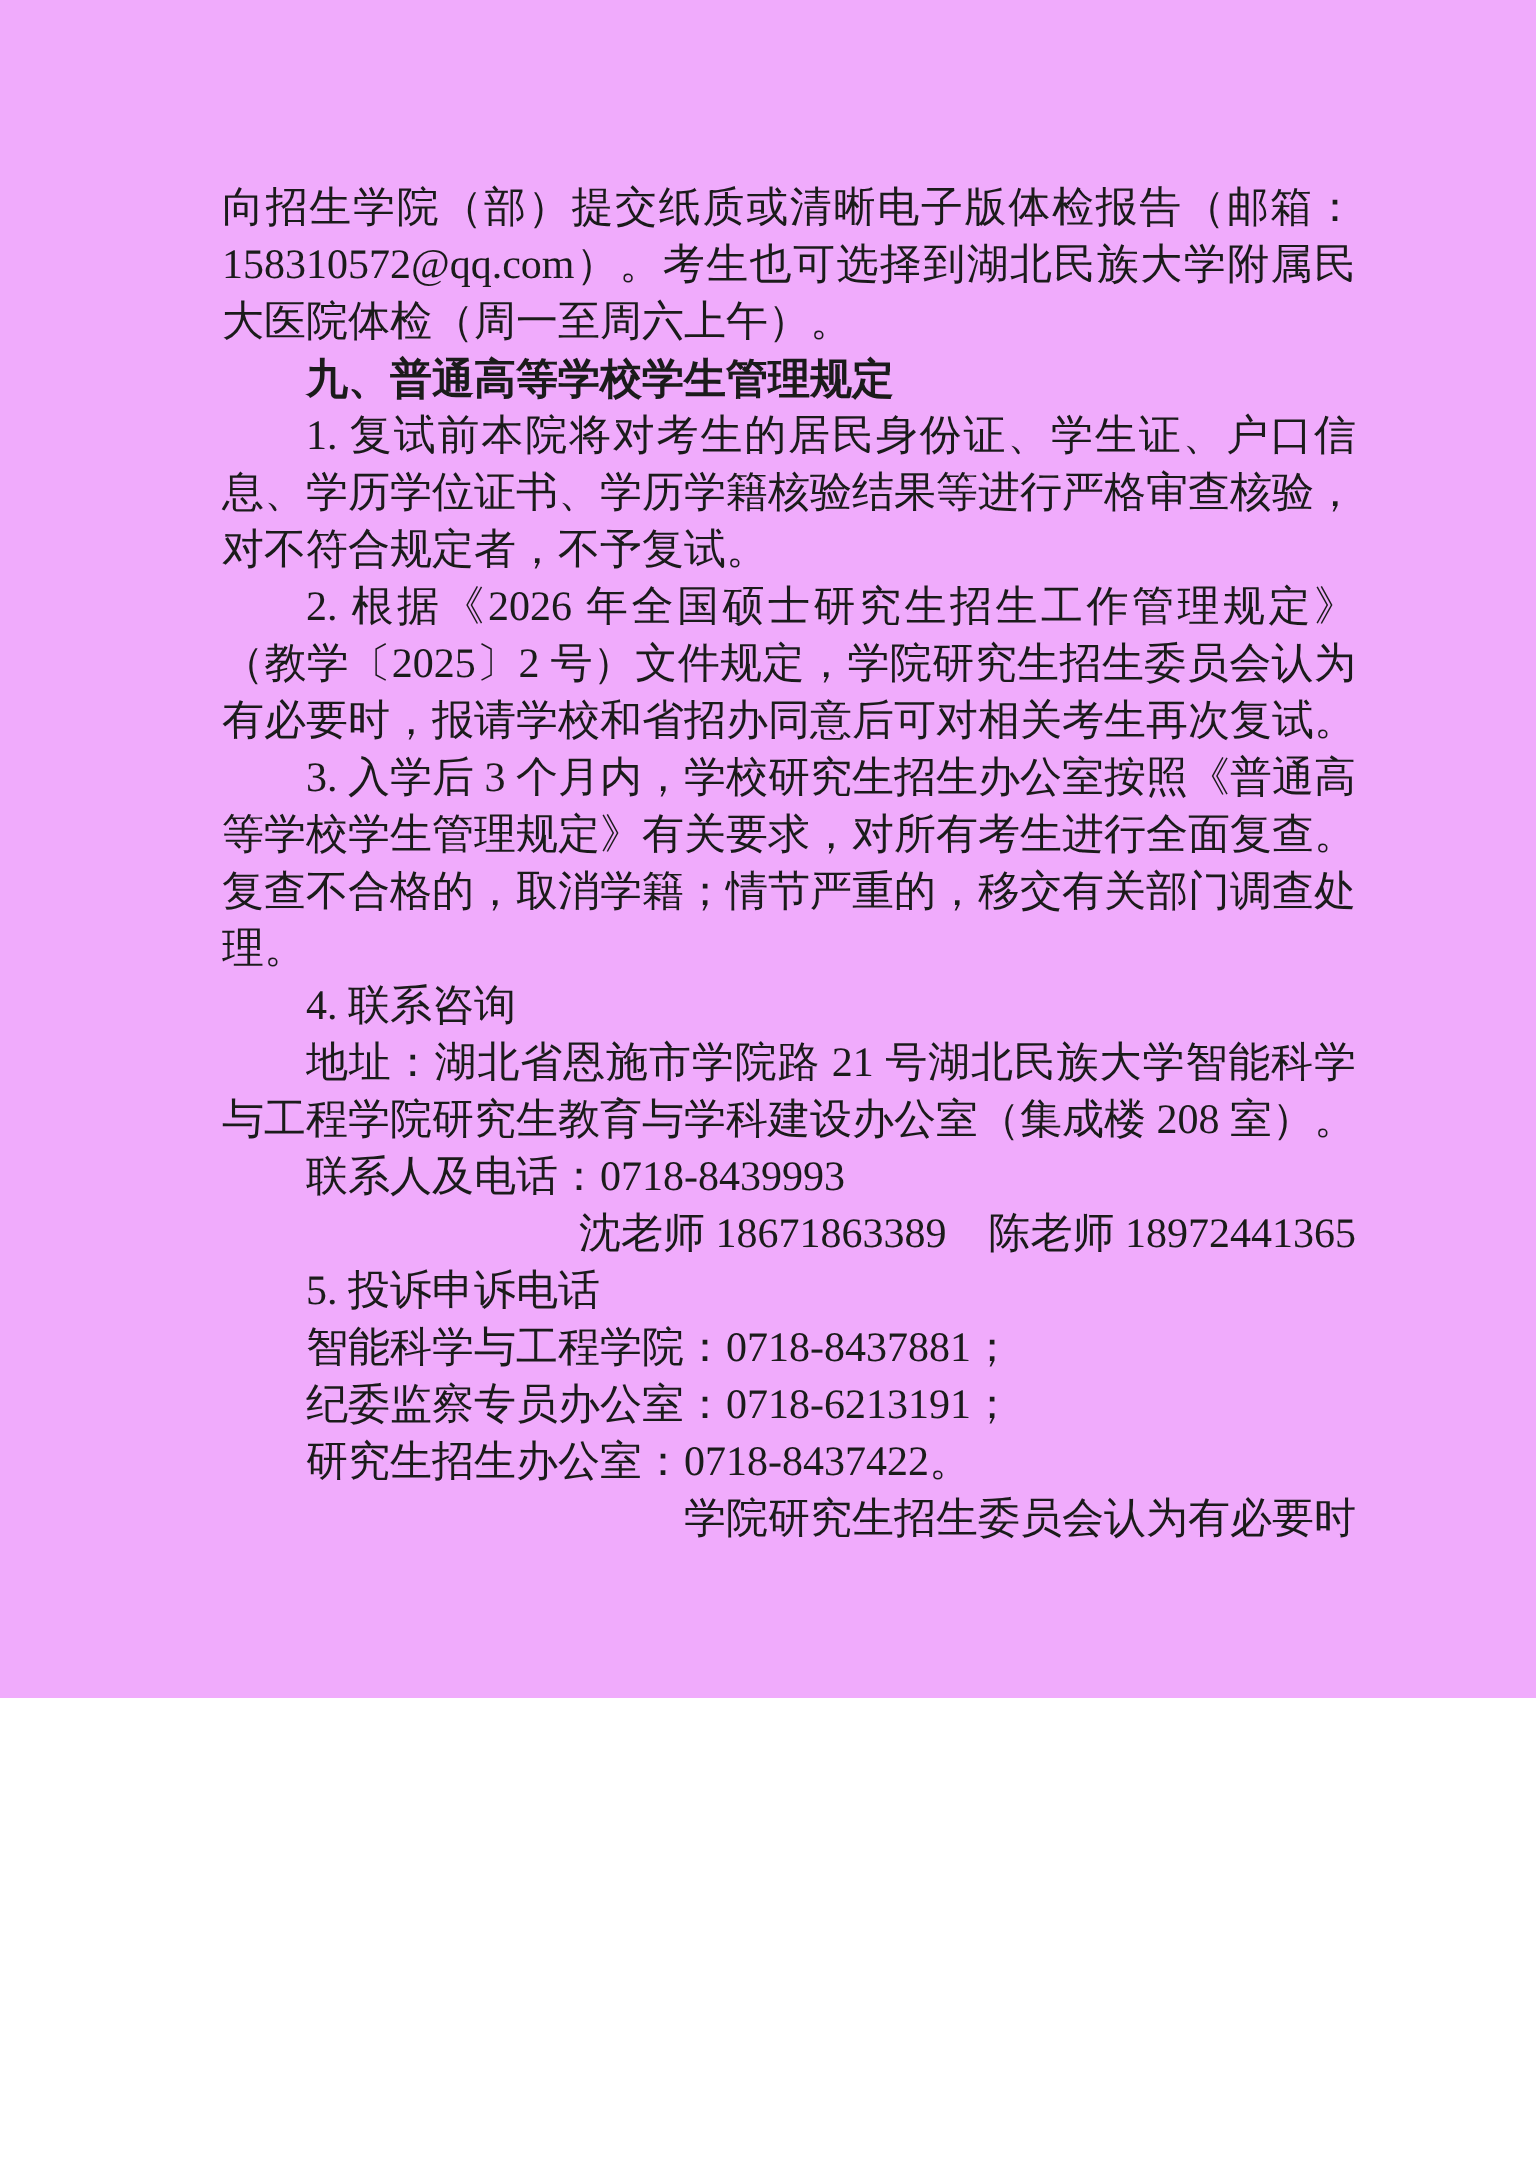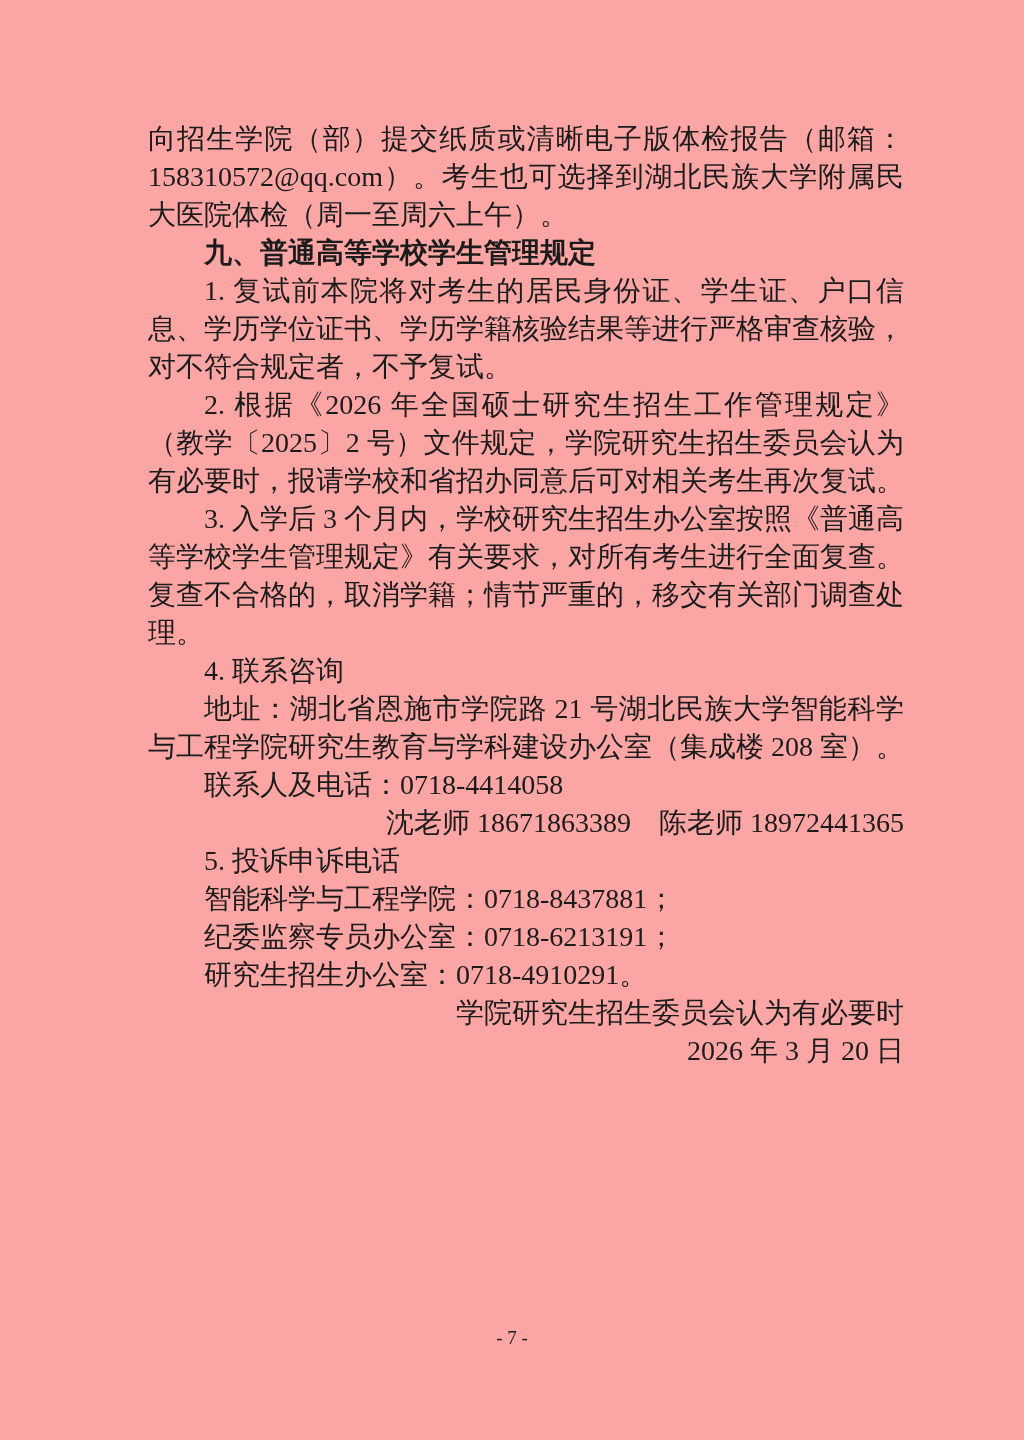--- a/index.html
+++ b/index.html
@@ -3,22 +3,22 @@
 <meta charset="utf-8">
 <style>
   html, body {
     margin: 0;
     padding: 0;
     background: #ffffff;
   }
   .page {
     position: relative;
     width: 1024px;
-    height: 1440px;
-    background: #fca5a5;
+    height: 1132px;
+    background: #f0abfc;
     color: #1b1b1b;
     font-family: "Liberation Serif", "DejaVu Serif", serif;
     overflow: hidden;
     text-decoration: underline;
   }
   .content {
     position: absolute;
     left: 148px;
     top: 120px;
     width: 756px;
@@ -79,32 +79,31 @@
     <p>1. 复试前本院将对考生的居民身份证、学生证、户口信息、学历学位证书、学历学籍核验结果等进行严格审查核验，对不符合规定者，不予复试。</p>
 
     <p>2. 根据《2026 年全国硕士研究生招生工作管理规定》（教学〔2025〕2 号）文件规定，学院研究生招生委员会认为有必要时，报请学校和省招办同意后可对相关考生再次复试。</p>
 
     <p>3. 入学后 3 个月内，学校研究生招生办公室按照《普通高等学校学生管理规定》有关要求，对所有考生进行全面复查。复查不合格的，取消学籍；情节严重的，移交有关部门调查处理。</p>
 
     <p>4. 联系咨询</p>
 
     <p>地址：湖北省恩施市学院路 21 号湖北民族大学智能科学与工程学院研究生教育与学科建设办公室（集成楼 208 室）。</p>
 
-    <p>联系人及电话：0718-4414058</p>
+    <p>联系人及电话：0718-8439993</p>
 
     <p class="teacher-line">沈老师 18671863389　陈老师 18972441365</p>
 
     <p>5. 投诉申诉电话</p>
 
     <p>智能科学与工程学院：0718-8437881；</p>
 
     <p>纪委监察专员办公室：0718-6213191；</p>
 
-    <p>研究生招生办公室：0718-4910291。</p>
+    <p>研究生招生办公室：0718-8437422。</p>
 
     <p class="sig-line">学院研究生招生委员会认为有必要时</p>
 
-    <p class="sig-line sig-date">2026 年 3 月 20 日</p>
 
   </div>
 
   <div class="page-number">- 7 -</div>
 </div>
 
 </body></html>

